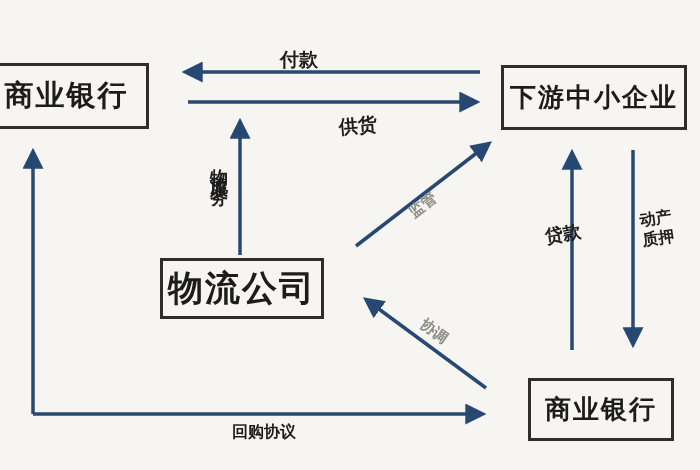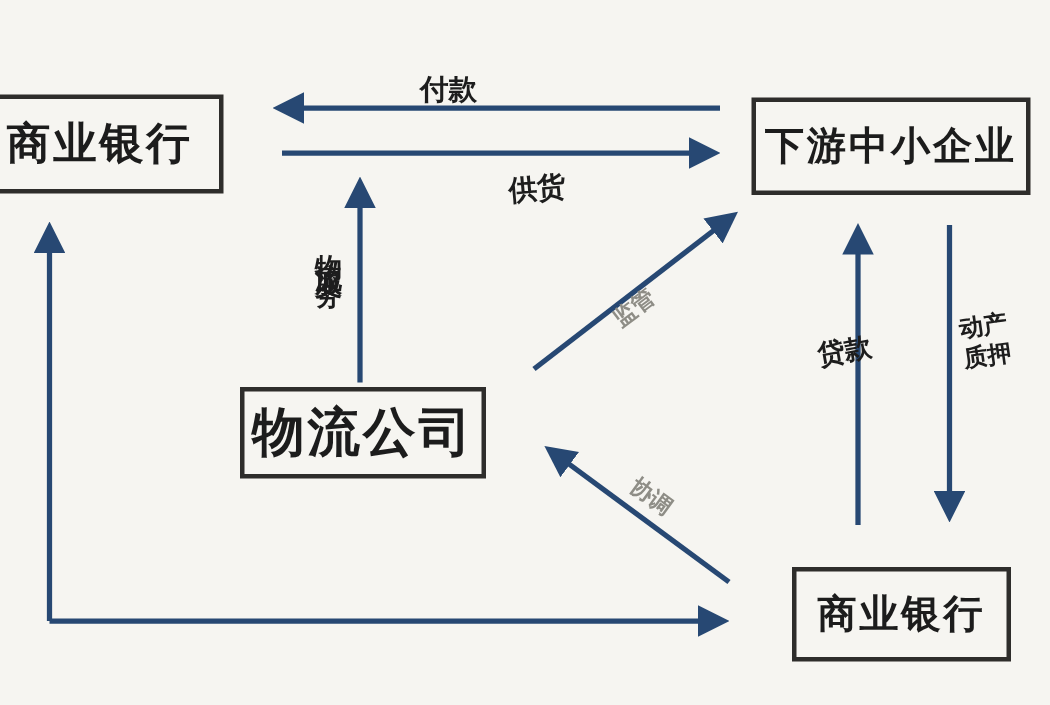--- a/index.html
+++ b/index.html
@@ -86,14 +86,15 @@
   <div class="edge-label lbl-logistics-service">物流服务</div>
 
   <div class="edge-label lbl-supervision">监管</div>
 
   <div class="edge-label lbl-loan">贷款</div>
 
   <div class="edge-label lbl-pledge">动产质押</div>
 
   <div class="edge-label lbl-coordination">协调</div>
 
+  <div class="edge-label lbl-repurchase">回购协议</div>
 
 </div>
 
 </body></html>

